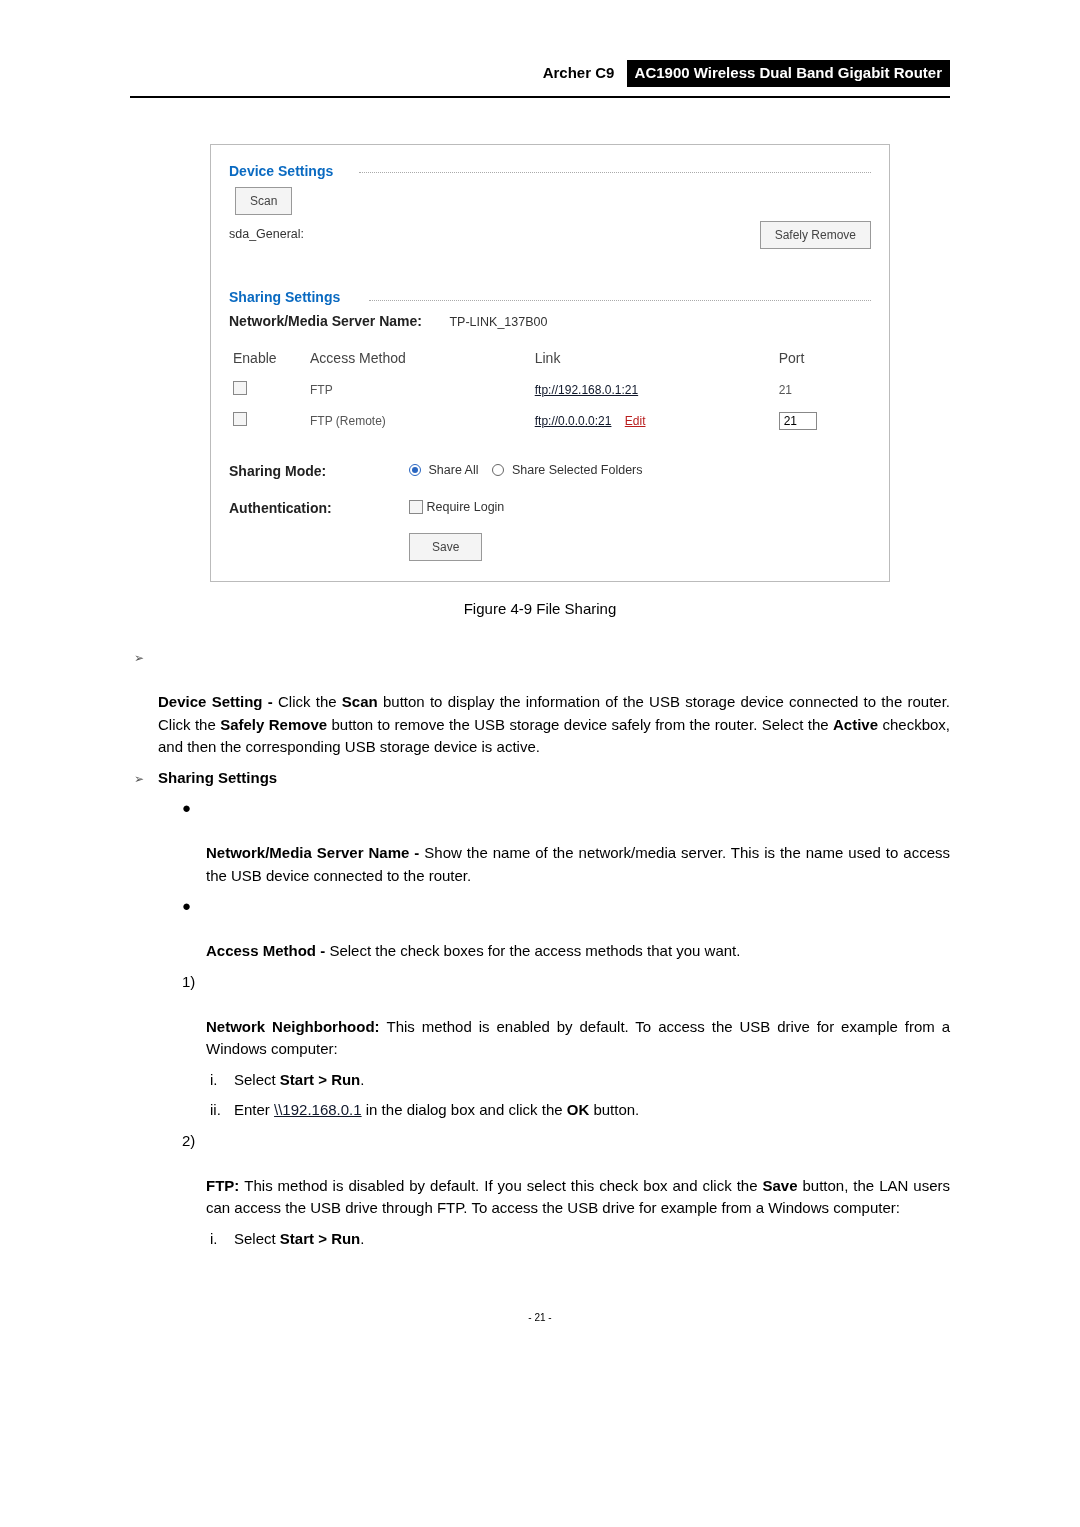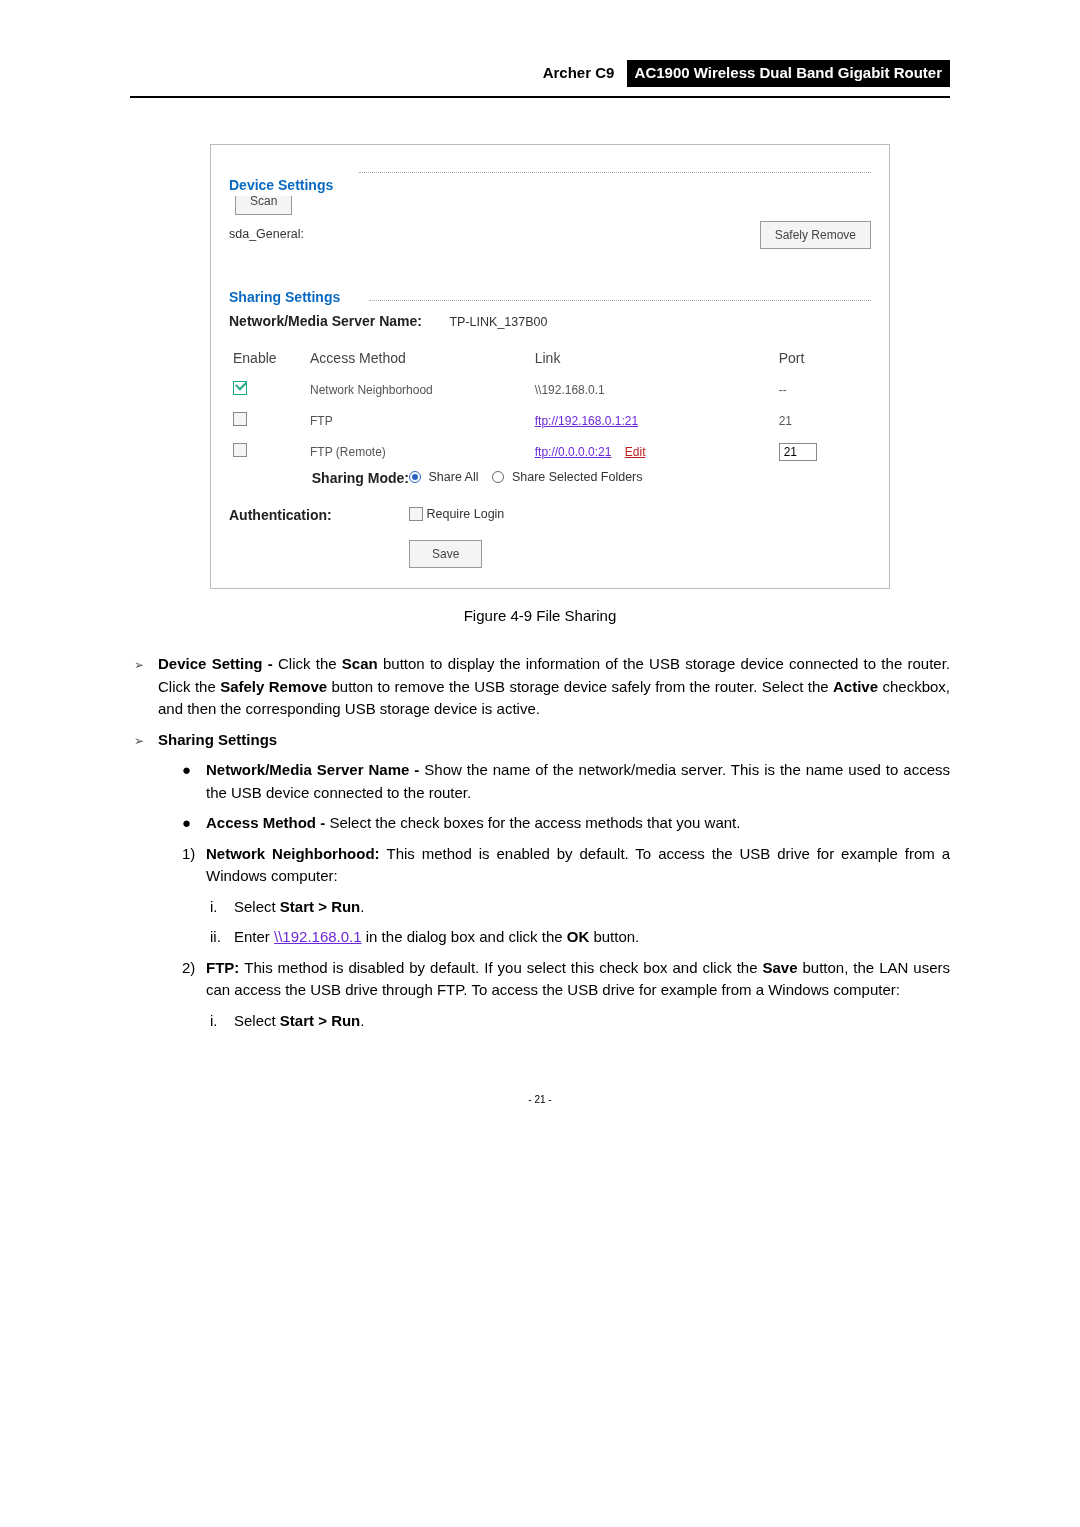--- a/index.html
+++ b/index.html
@@ -30,21 +30,21 @@
     color: #333;
   }
   .section-title {
     color: #0a6ac1;
     font-weight: bold;
     font-size: 14px;
     display: inline-block;
     padding-right: 8px;
     background: #fff;
     position: relative;
-    top: 16px;
+    top: 2px;
   }
   .section-line {
     border-bottom: 1px dotted #aaa;
     height: 1px;
     margin-top: -8px;
     margin-left: 130px;
     margin-bottom: 10px;
   }
   .section-row { margin-bottom: 14px; }
   .btn {
@@ -64,37 +64,37 @@
   }
   .checkbox-green.checked::after {
     content: ""; position: absolute; left: 2px; top: -1px; width: 8px; height: 5px;
     border-left: 2px solid #2a8; border-bottom: 2px solid #2a8; transform: rotate(-45deg);
   }
   .checkbox-gray {
     display: inline-block; width: 14px; height: 14px; border: 1px solid #888; background: #f5f5f5;
   }
   .section-head2 { color: #0a6ac1; font-weight: bold; font-size: 14px; margin-top: 22px; }
   .row-label { font-weight: bold; font-size: 14px; color: #222; }
-  .link-blue { color: #6d28d9; text-decoration: underline; }
+  .link-blue { color: #0f172a; text-decoration: underline; }
   .link-teal { color: #b91c1c; text-decoration: underline; }
   .radio { display:inline-block; width:12px; height:12px; border:1px solid #666; border-radius:50%; vertical-align: middle; margin-right:4px; position:relative;}
   .radio.checked { border-color:#2a66c1; }
   .radio.checked::after { content:""; position:absolute; left:2px; top:2px; width:6px; height:6px; border-radius:50%; background:#2a66c1; }
   .small-input { width:38px; border:1px solid #888; padding:1px 4px; font-size:12px;}
   .caption { text-align: center; margin: 16px 0 26px 0; font-size: 15px;}
   .arrow { display:inline-block; width:20px; vertical-align: top;}
   .arrow::before { content:"\27A2"; font-size:12px; color:#555; }
   .bl-item { display: flex; margin: 0 0 8px 0; }
   .bl-item .marker { width: 28px; flex: none; text-align: left; padding-left:4px;}
   .bl-content { flex: 1; }
   .lvl2 { margin-left: 48px; }
   .lvl3 { margin-left: 76px; }
   .bold { font-weight: bold; }
   .pagenum { text-align:center; margin-top: 60px; font-size: 10px;}
-  .just { text-align: justify; }
+  .just { text-align: justify; margin-top: 45px; }
 </style>
 </head>
 <body>
 
 <div class="header-bar">
   <span class="model">Archer C9</span>
   <span class="product">AC1900 Wireless Dual Band Gigabit Router</span>
 </div>
 
 <div class="panel">
@@ -124,47 +124,41 @@
     <span style="margin-left:24px;">TP-LINK_137B00</span>
   </div>
 
   <table class="table">
     <tbody>
         <tr>
       <th style="width:12%" class="row-label">Enable</th>
       <th style="width:35%" class="row-label">Access Method</th>
       <th style="width:38%" class="row-label">Link</th>
       <th style="width:15%" class="row-label">Port</th>
-    </tr>
-    <tr>
-      <td><span class="checkbox-green checked"></span></td>
-      <td>Network Neighborhood</td>
-      <td>\\192.168.0.1</td>
-      <td>--</td>
     </tr>
     <tr>
       <td><span class="checkbox-gray"></span></td>
       <td>FTP</td>
       <td><span class="link-blue">ftp://192.168.0.1:21</span></td>
       <td>21</td>
     </tr>
     <tr>
       <td><span class="checkbox-gray"></span></td>
       <td>FTP (Remote)</td>
       <td>
         <span class="link-blue">ftp://0.0.0.0:21</span>
         &nbsp;&nbsp;
         <span class="link-teal">Edit</span>
       </td>
       <td><input class="small-input" value="21" style=""></td>
     </tr>
   </tbody>
     </table>
 
-  <div style="display:flex;text-align:right;">
+  <div style="margin-top:24px; display:flex;">
     <span class="row-label" style="width:180px;">Sharing Mode:</span>
     <span>
       <span class="radio checked"></span>
       <span>Share All</span>
       &nbsp;&nbsp;
       <span class="radio"></span>
       <span>Share Selected Folders</span>
     </span>
   </div>
 

